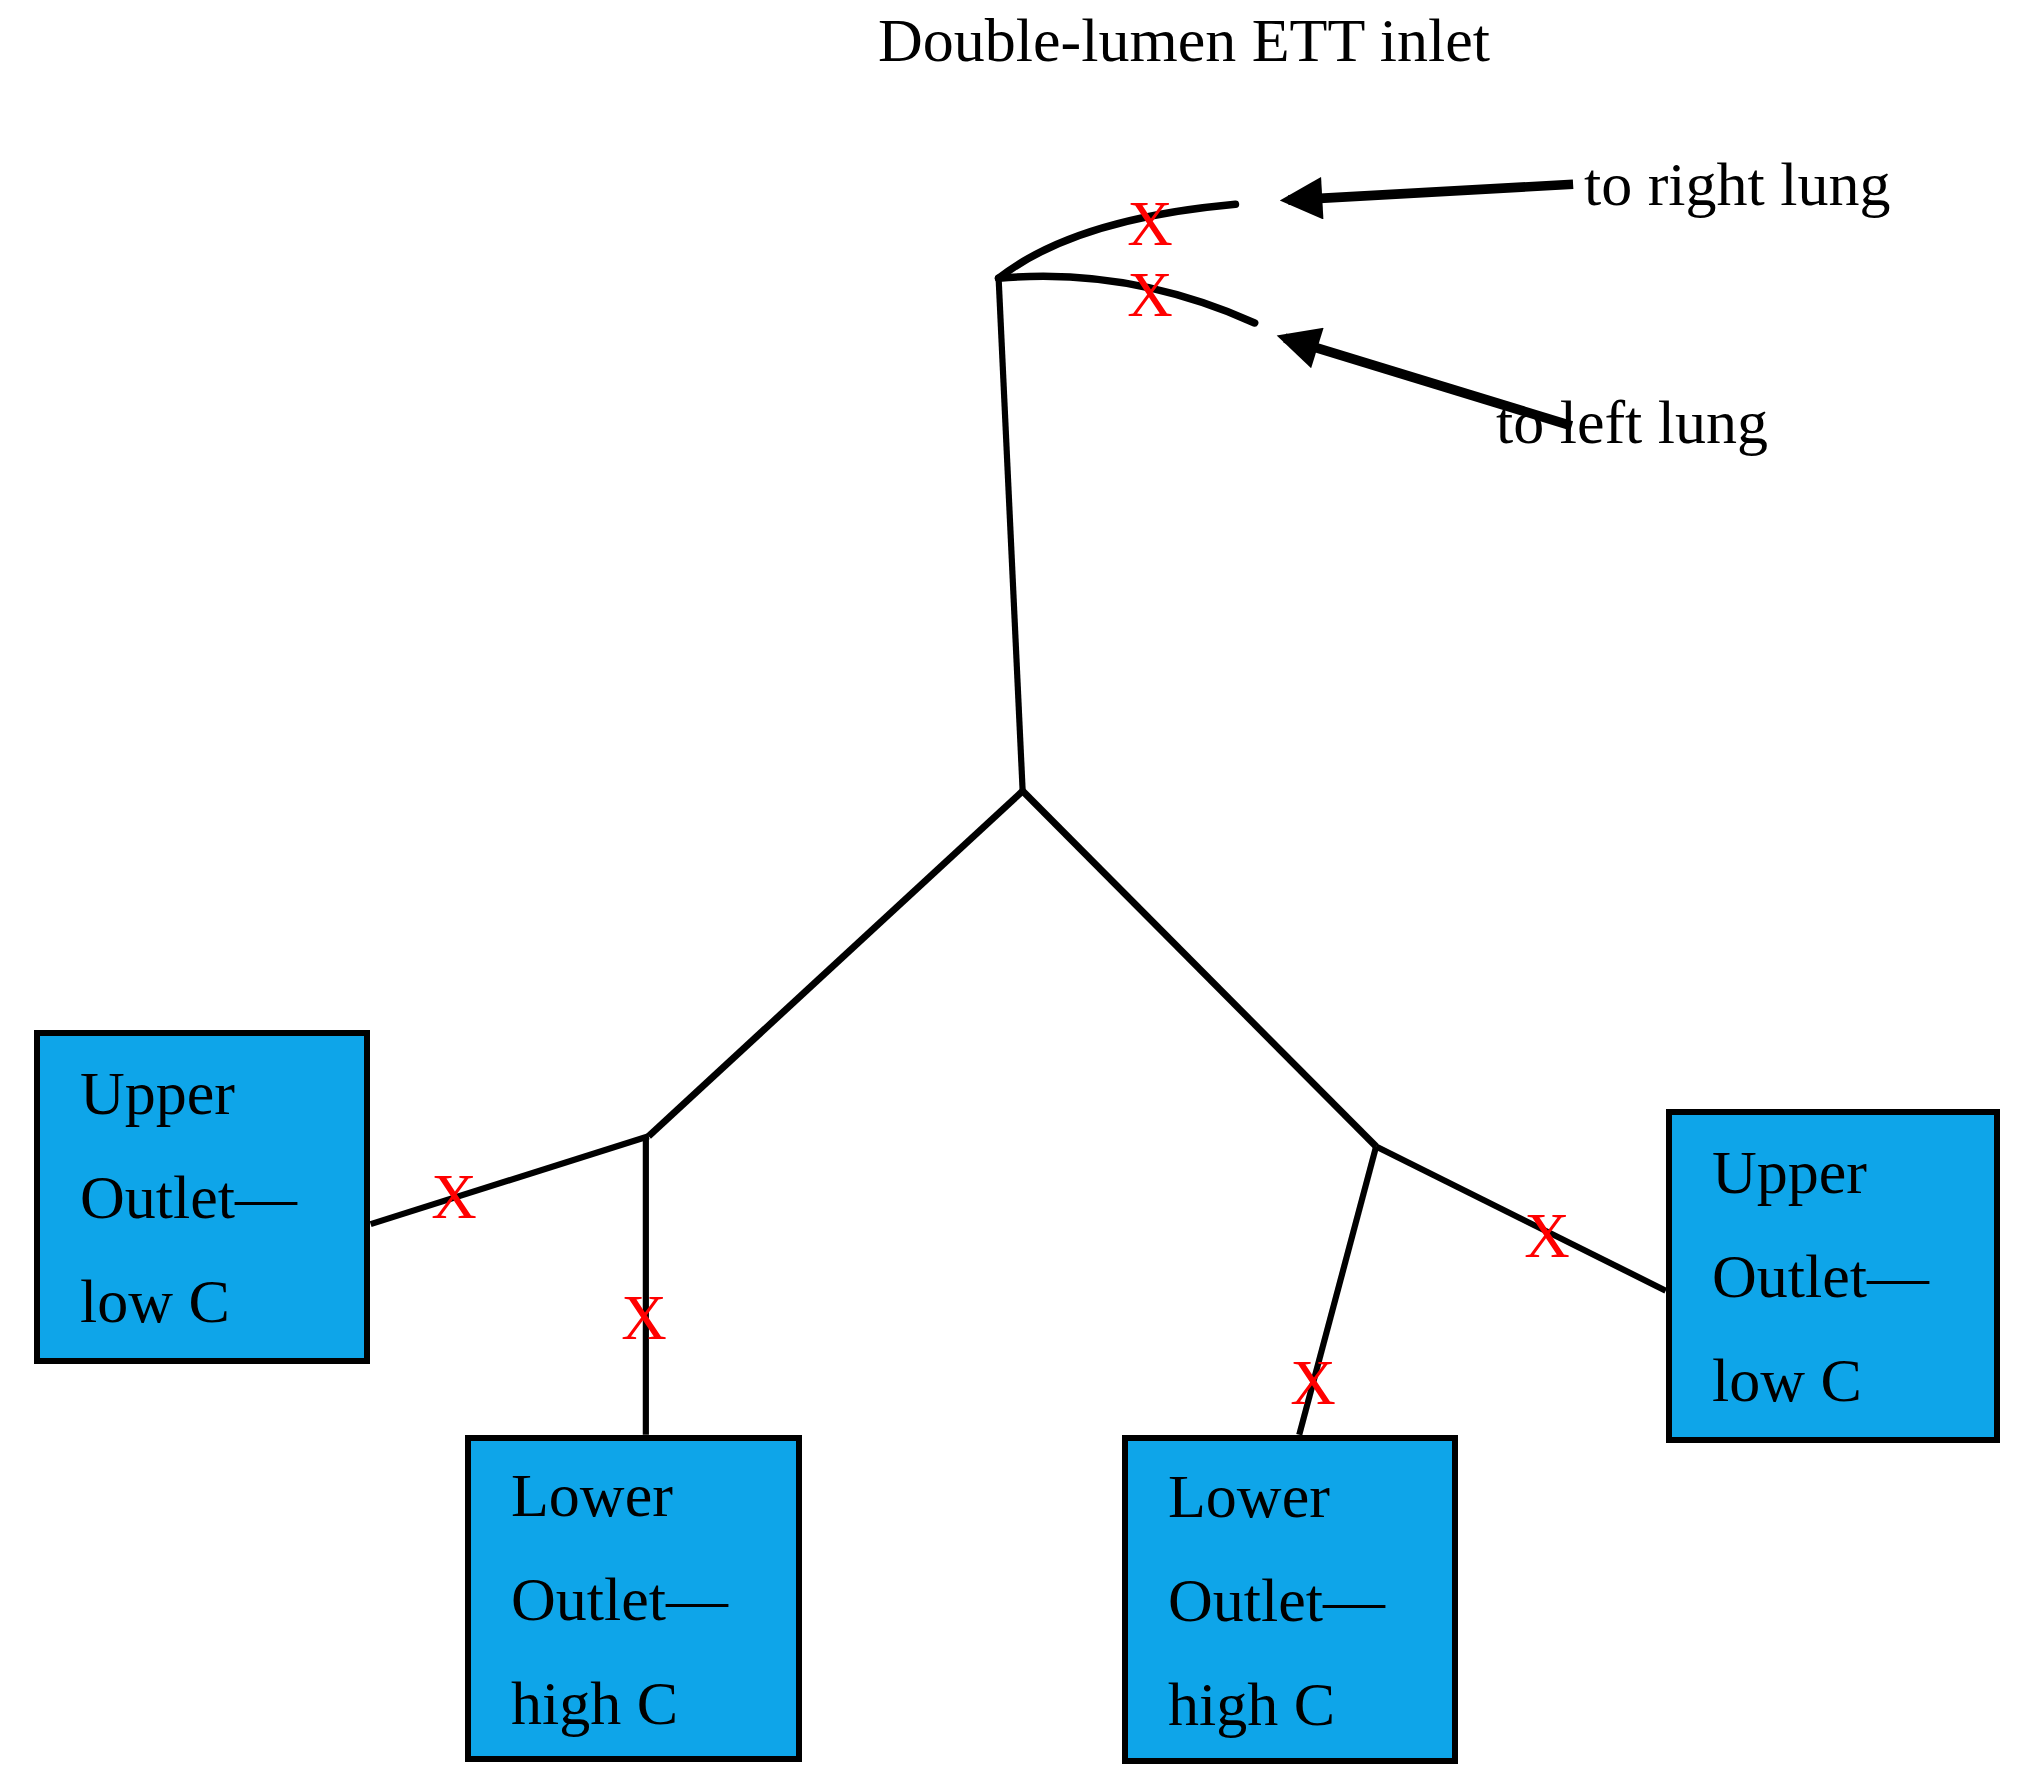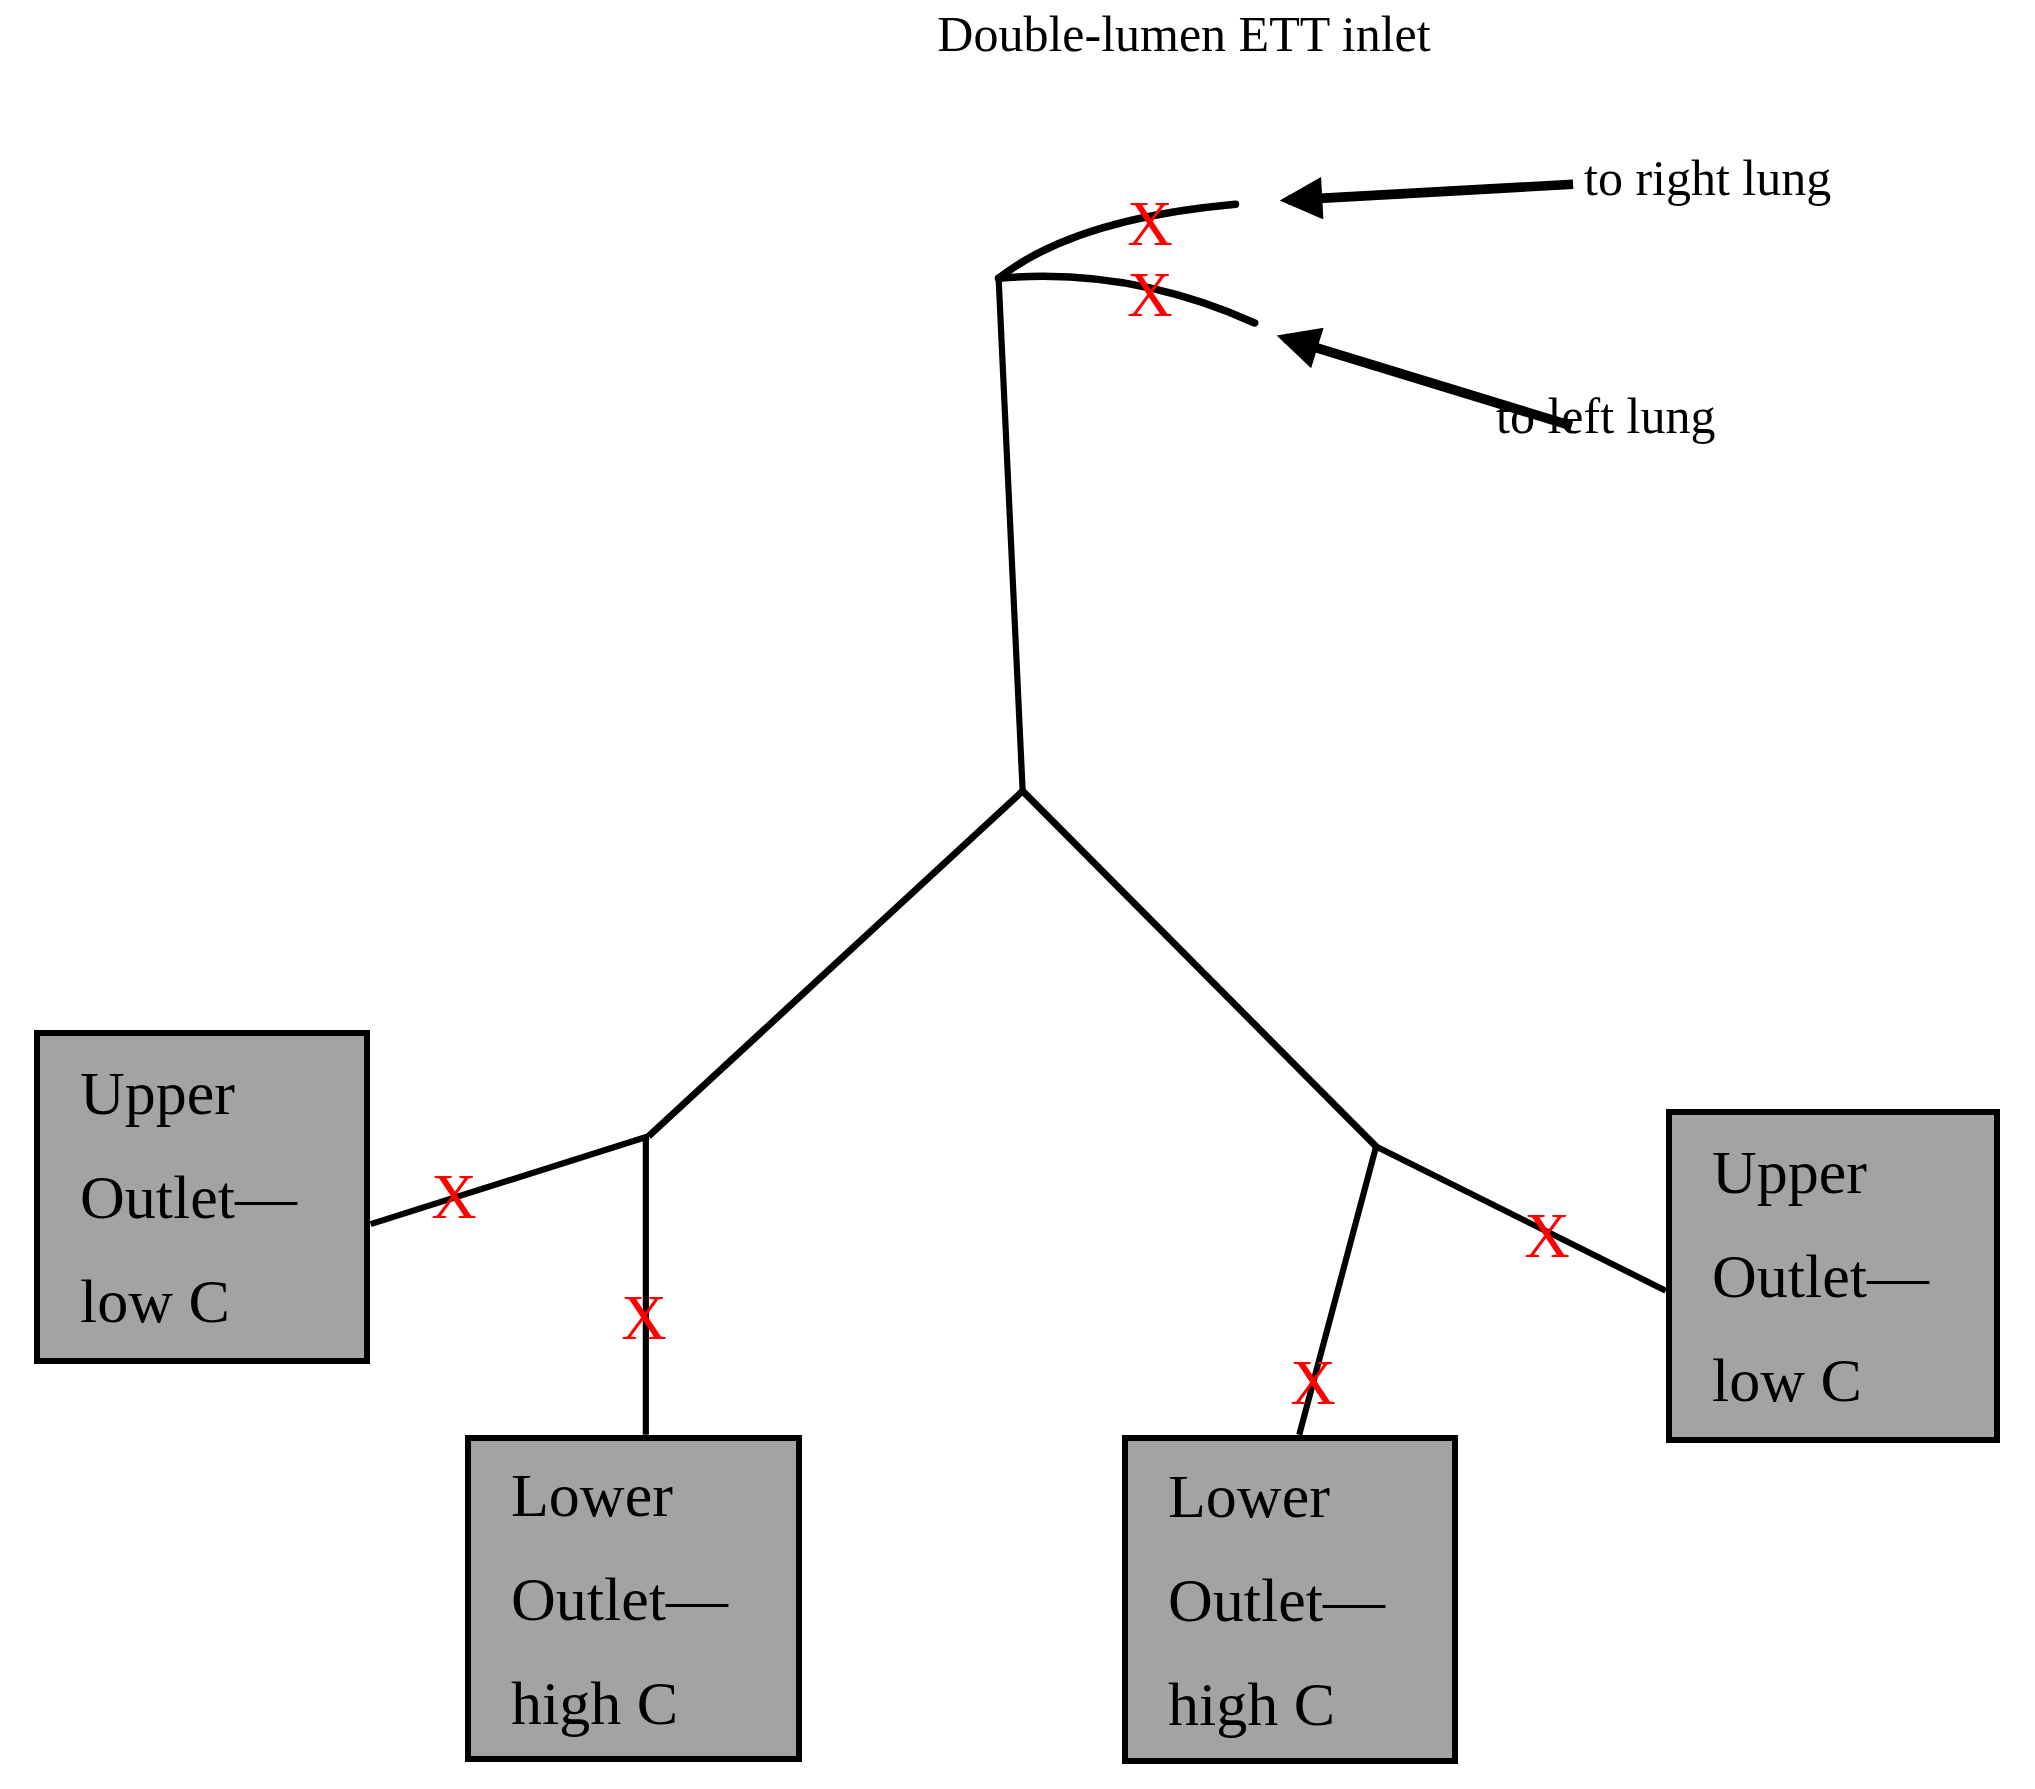--- a/index.html
+++ b/index.html
@@ -6,31 +6,31 @@
   .canvas {
     position: relative;
     width: 2035px;
     height: 1790px;
     background: #ffffff;
     font-family: "Liberation Serif", "DejaVu Serif", serif;
     color: #000000;
     overflow: hidden;
   }
   .wires { position: absolute; left: 0; top: 0; width: 2035px; height: 1790px; }
-  .txt { position: absolute; white-space: nowrap; font-size: 50px; line-height: 1.08; text-align: right; }
+  .txt { position: absolute; white-space: nowrap; font-size: 62px; line-height: 1.08; text-align: right; }
   .title { left: 1184px; top: 6.9px; transform: translateX(-50%); }
   .lbl-to-right { left: 1584px; top: 151px; }
   .lbl-to-left  { left: 1496px; top: 389px; }
   .lbl-right-lung { left: 412px;  top: 913px; transform: translate(-50%,-50%); }
   .lbl-left-lung  { left: 1277px; top: 923px; transform: translate(-50%,-50%); }
   .outlet-box {
     position: absolute;
     box-sizing: border-box;
     border: 6.9px solid #000000;
-    background: #a3a3a3;
+    background: #0ea5e9;
     display: flex;
     flex-direction: column;
     justify-content: center;
     padding-left: 40px;
     font-size: 62px;
   }
   .outlet-box .box-line { line-height: 104px; white-space: nowrap; }
   .box-ru { left: 34px;   top: 1030px; width: 336px; height: 334px; }
   .box-lu { left: 1666px; top: 1109px; width: 334px; height: 334px; }
   .box-rl { left: 465px;  top: 1435px; width: 337px; height: 327px; }

